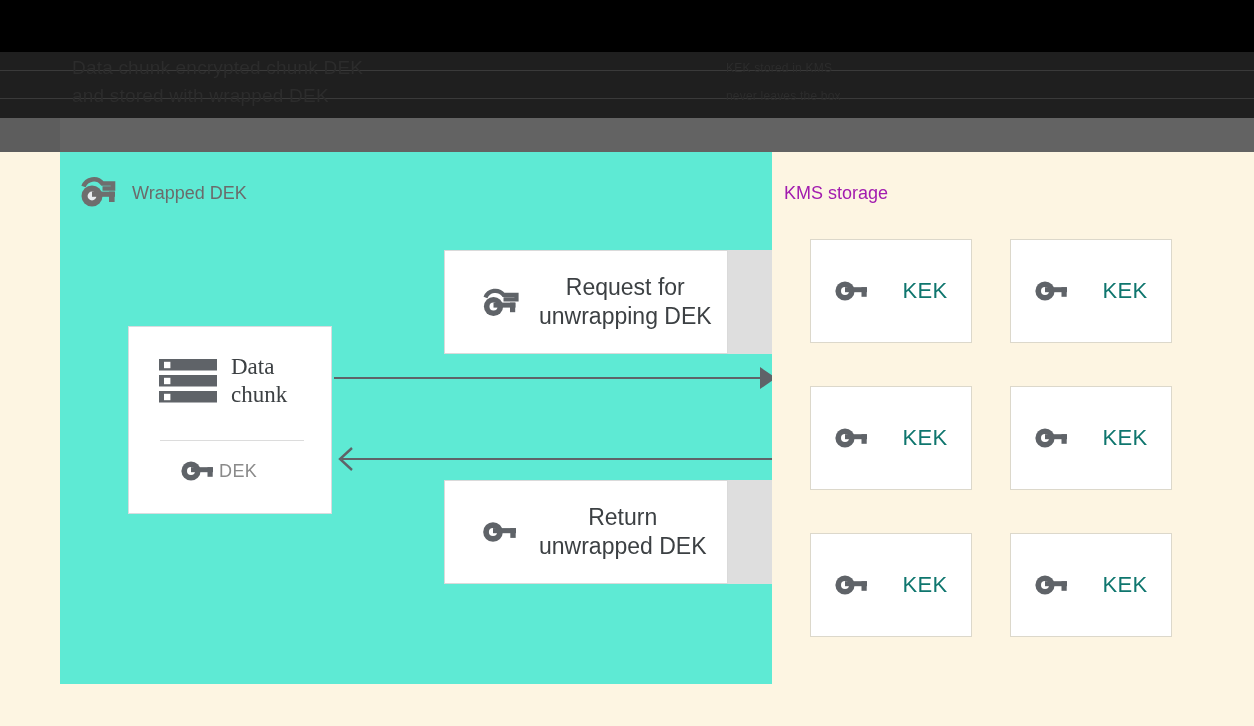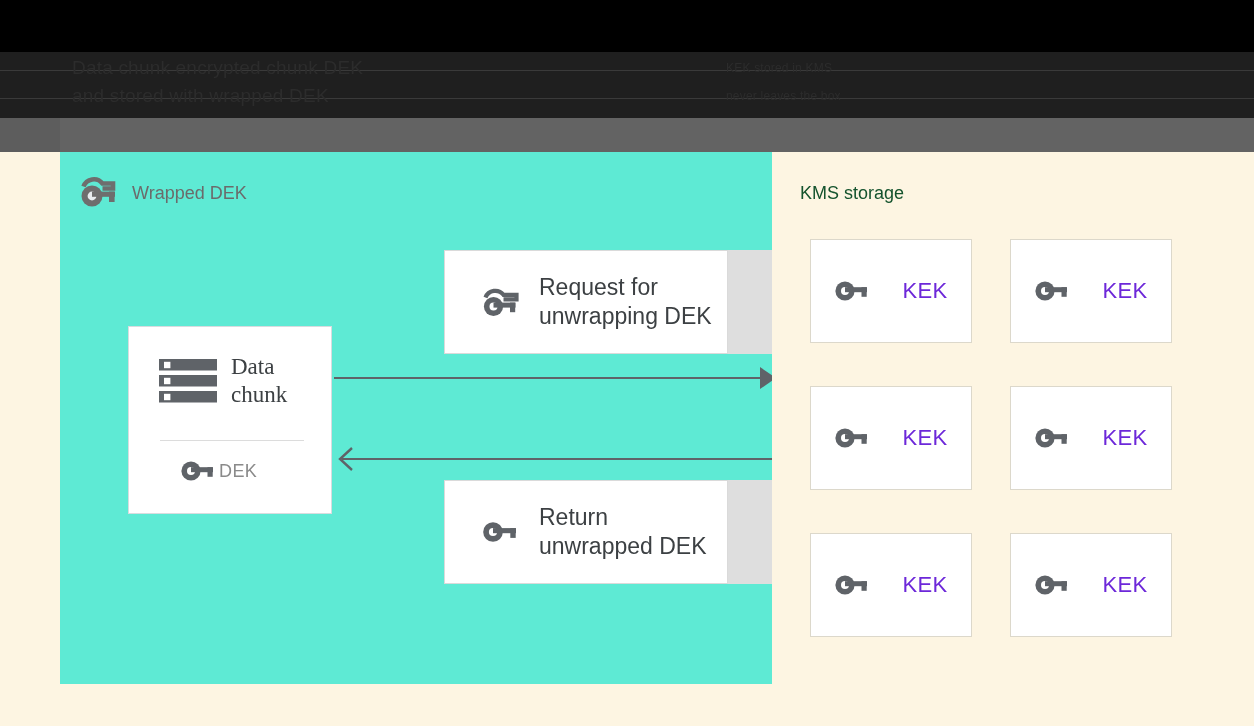--- a/index.html
+++ b/index.html
@@ -162,20 +162,21 @@
     position: absolute;
     background: #dedede;
   }
   .msg-icon { margin-left: 36px; width: 42px; height: 32px; flex: 0 0 auto; }
   .msg-label {
     margin-left: 16px;
     font-size: 23px;
     line-height: 29px;
     color: #3c4043;
     white-space: pre-line;
+    text-align: center;
   }
   #request-card   { left: 384px; top: 98px;  width: 284px; height: 104px; }
   #request-shadow { left: 668px; top: 98px;  width: 44px;  height: 104px; }
   #return-card    { left: 384px; top: 328px; width: 284px; height: 104px; }
   #return-shadow  { left: 668px; top: 328px; width: 44px;  height: 104px; }
 
   
   #arrow-request-line {
     position: absolute;
     left: 274px; top: 225px;
@@ -204,23 +205,23 @@
 
   
   #kms-panel {
     position: absolute;
     left: 772px; top: 0px;
     width: 482px; height: 532px;
     background: #fdf5e2;
   }
   #kms-panel-title {
     position: absolute;
-    left: 28px; top: 31px;
+    left: 12px; top: 31px;
     font-size: 18px;
-    color: #14532d;
+    color: #a21caf;
     text-align: right;
   }
   #kek-grid {
     position: absolute;
     left: 38px; top: 87px;
     width: 400px;
     display: grid;
     grid-template-columns: 162px 162px;
     grid-template-rows: 104px 104px 104px;
     column-gap: 38px;
@@ -231,21 +232,21 @@
     border: 1px solid #dcd8cb;
     box-sizing: border-box;
     display: flex;
     align-items: center;
     justify-content: center;
   }
   .kek-icon { width: 36px; height: 26px; flex: 0 0 auto; }
   .kek-label {
     margin-left: 32px;
     font-size: 22px;
-    color: #6d28d9;
+    color: #0f766e;
     letter-spacing: .3px;
   }
 </style>
 </head>
 <body>
 
 <div id="banner-black"></div>
 <div id="banner-dark"></div>
 <div id="banner-grayline-a"></div>
 <div id="banner-grayline-b"></div>

